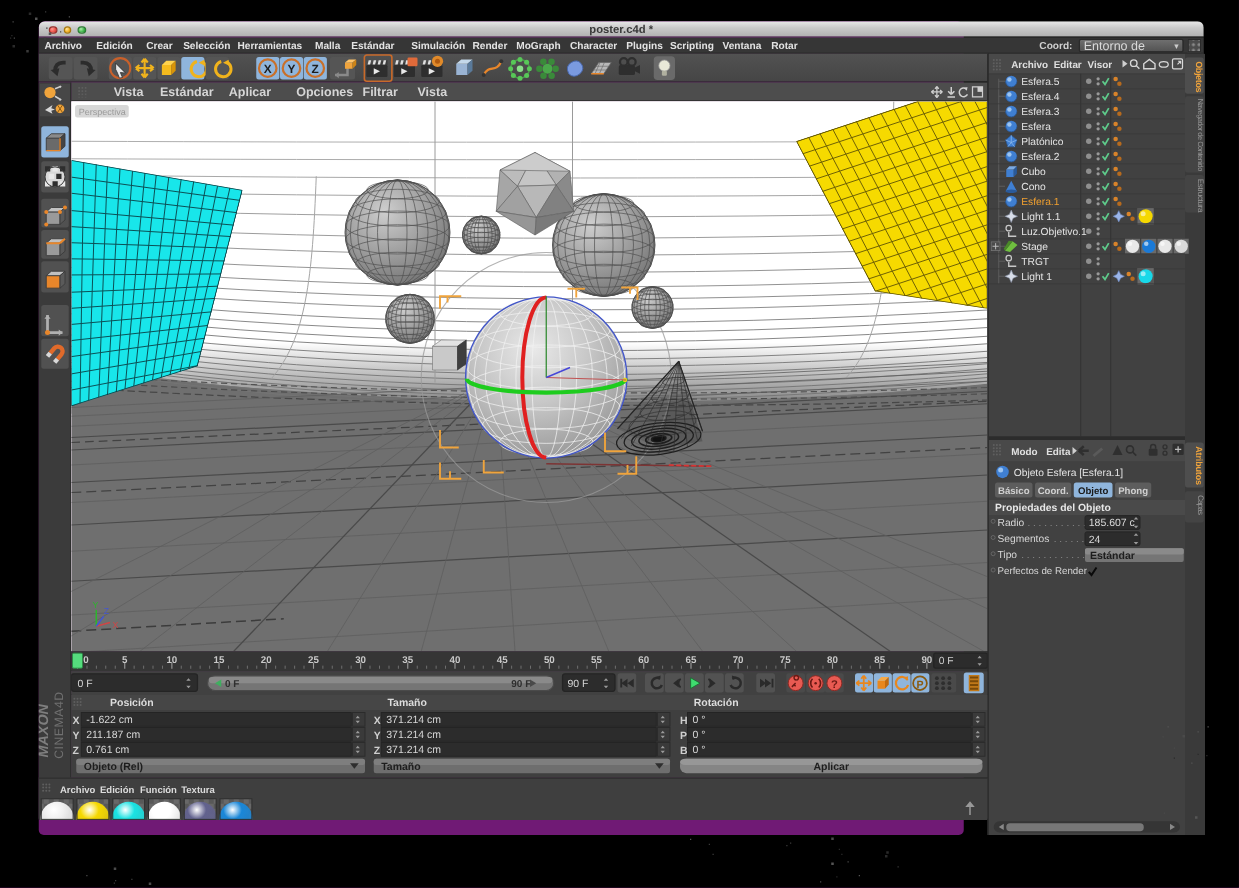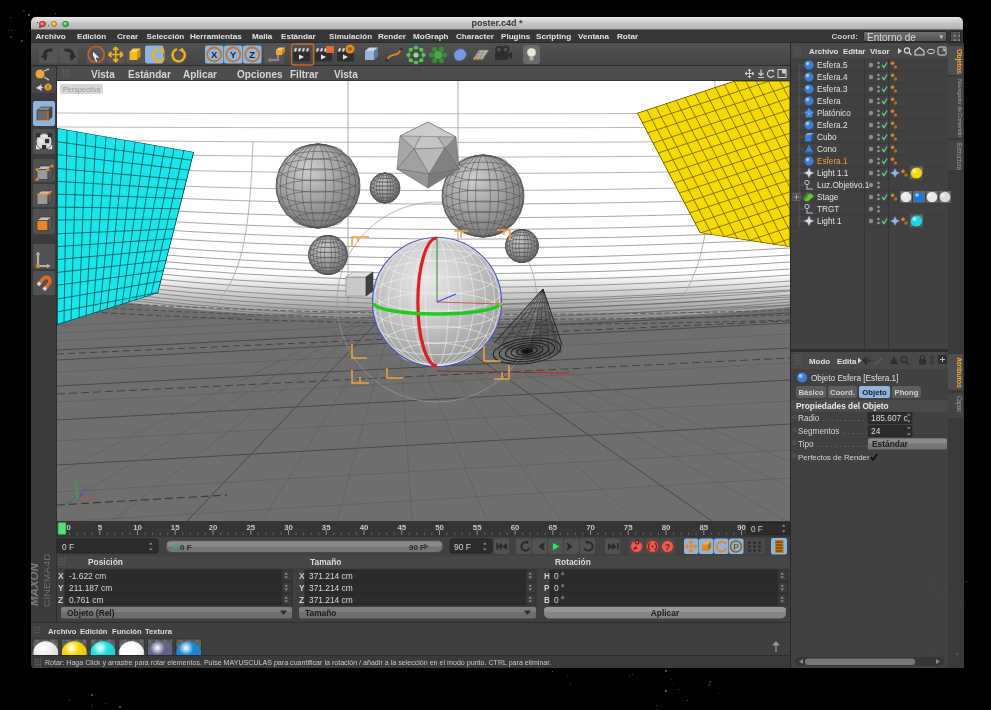--- a/index.html
+++ b/index.html
@@ -1242,24 +1242,20 @@
           <rect x="116.4" y="16" width="25.5" height="16.5" fill="none" stroke="#2e2e2e" stroke-width="0.8"></rect>
         </g>
         <g>
           <rect x="145.0" y="16" width="25.5" height="16.5" fill="url(#chk)"></rect>
           <circle cx="157.7" cy="31.5" r="13.2" fill="url(#mg5)"></circle>
           <rect x="145.0" y="16" width="25.5" height="16.5" fill="none" stroke="#2e2e2e" stroke-width="0.8"></rect>
         </g>
         <path d="M745,22 v7 m-2.5,-7 l2.5,-3 2.5,3 Z" stroke="#999" stroke-width="1.2" fill="#999"></path>
       </svg>
     </div>
-<div id="statusbar">
- <div class="grip" style="left:3px;top:2px"></div>
- <div style="position:absolute;left:14px;top:2.5px;font-size:7.1px;color:#c9c9c9">Rotar: Haga Click y arrastre para rotar elementos. Pulse MAYUSCULAS para cuantificar la rotación / añadir a la selección en el modo punto. CTRL para eliminar.</div>
-</div>
 </div>
 <div style="position:absolute;left:23px;top:10px;width:2px;height:2px;background:#2a2a2a"></div>
 <div style="position:absolute;left:9px;top:28px;width:1px;height:1px;background:#2a2a2a"></div>
 <div style="position:absolute;left:55px;top:13px;width:1px;height:1px;background:#555555"></div>
 <div style="position:absolute;left:28px;top:14px;width:2px;height:2px;background:#555555"></div>
 <div style="position:absolute;left:8px;top:30px;width:1px;height:1px;background:#2a2a2a"></div>
 <div style="position:absolute;left:37px;top:22px;width:1px;height:1px;background:#2a2a2a"></div>
 <div style="position:absolute;left:36px;top:9px;width:1px;height:1px;background:#3a3a3a"></div>
 <div style="position:absolute;left:35px;top:30px;width:2px;height:2px;background:#3a3a3a"></div>
 <div style="position:absolute;left:11px;top:30px;width:1px;height:1px;background:#4a4a4a"></div>

